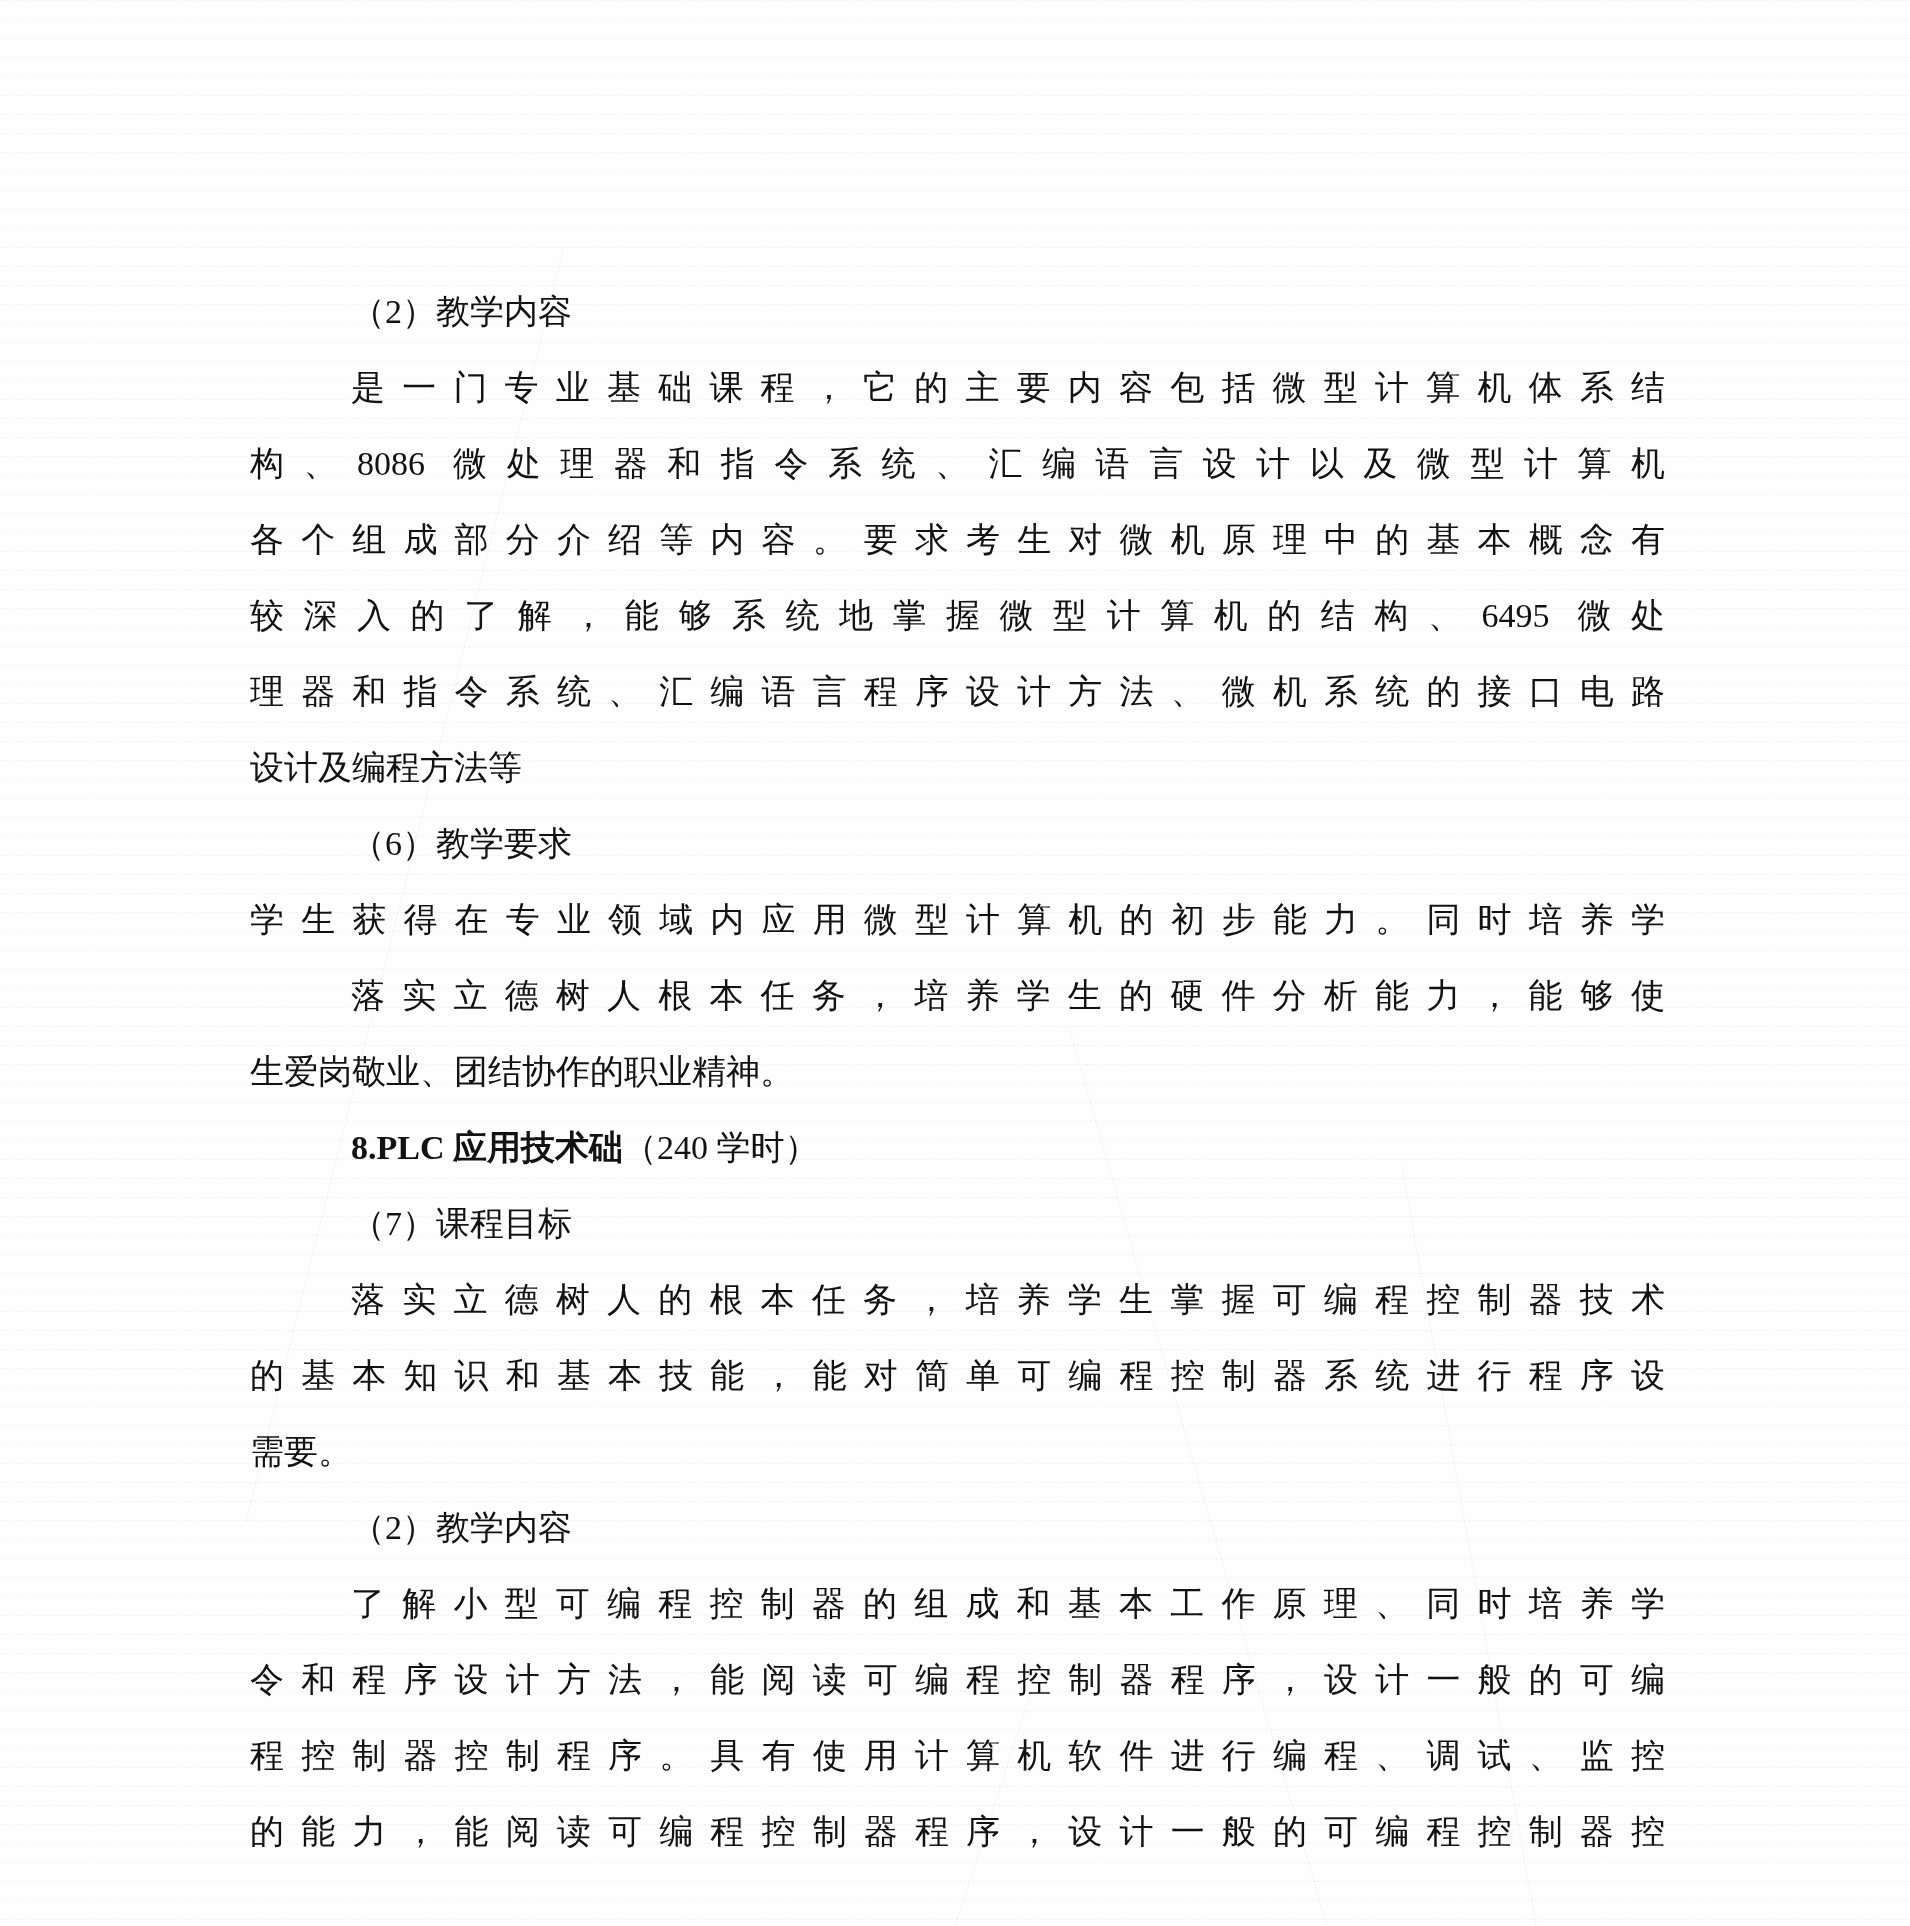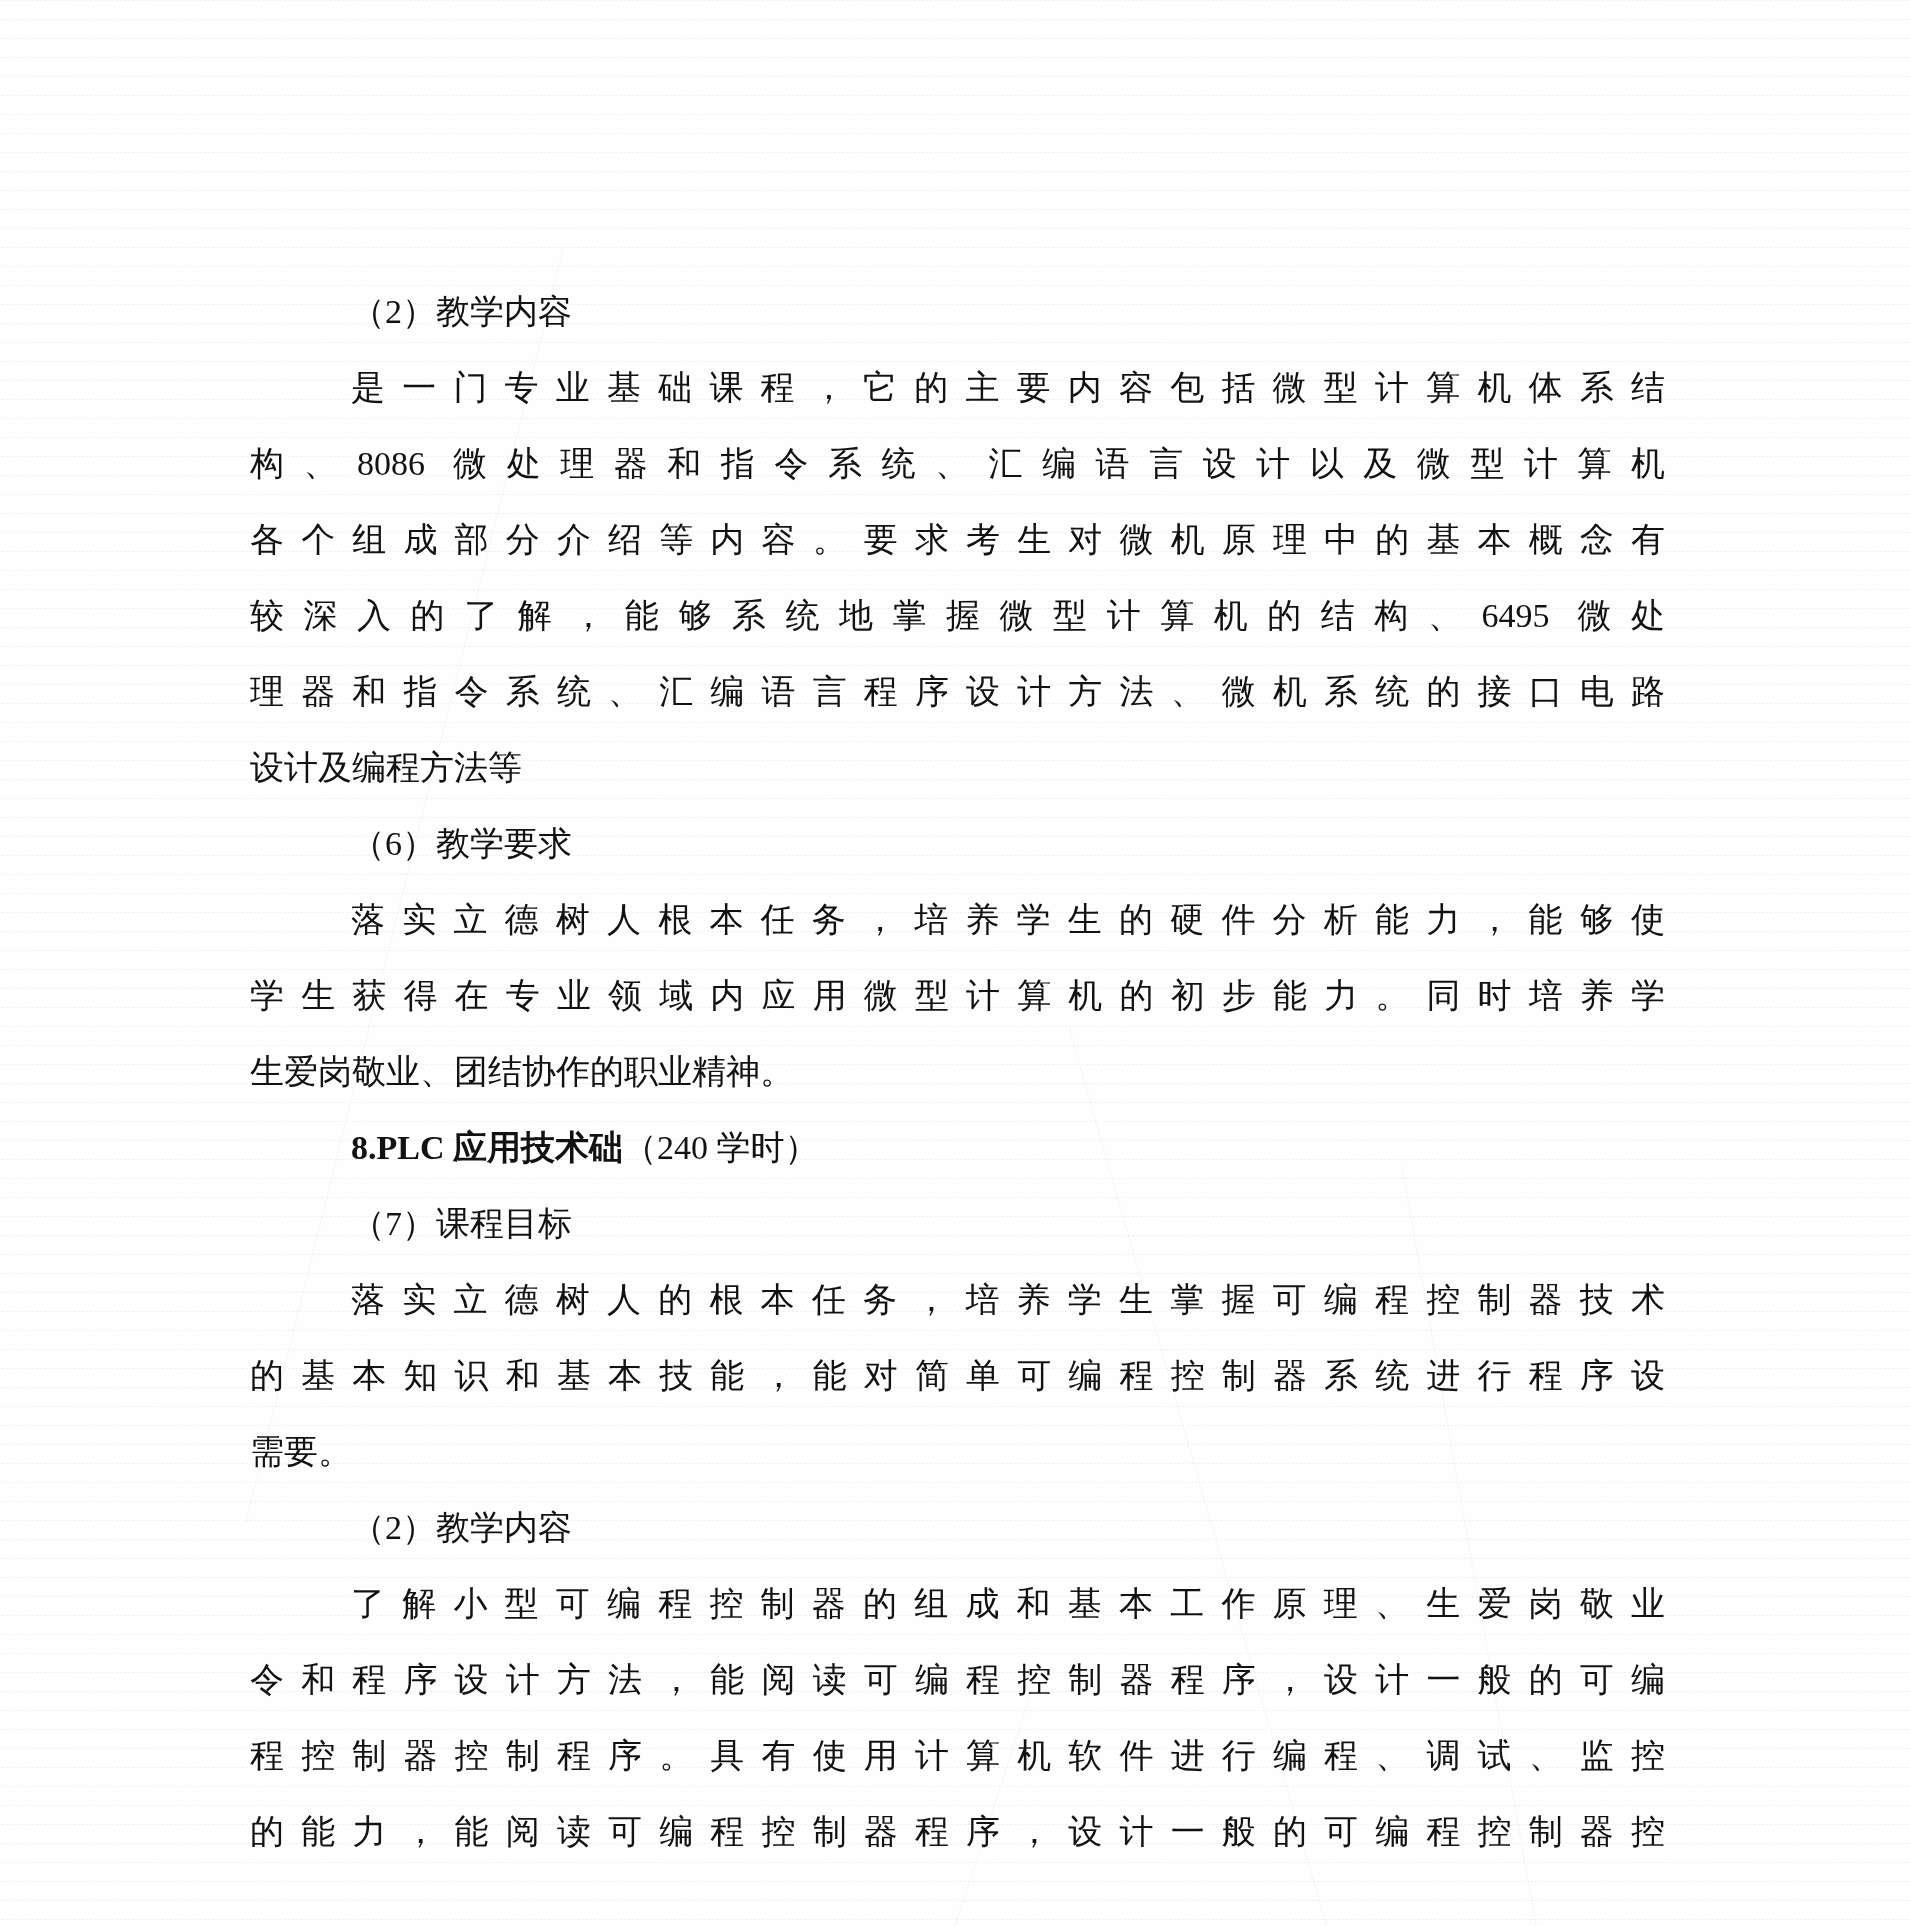--- a/index.html
+++ b/index.html
@@ -85,25 +85,25 @@
   </div>
     <div class="line full">
     <span class="reg-seg">理器和指令系统、汇编语言程序设计方法、微机系统的接口电路</span>
   </div>
     <div class="line">
     <span class="reg-seg">设计及编程方法等</span>
   </div>
     <div class="line indent">
     <span class="reg-seg">（6）教学要求</span>
   </div>
+    <div class="line full">
+    <span class="reg-seg">学生获得在专业领域内应用微型计算机的初步能力。同时培养学</span>
+  </div>
     <div class="line indent full">
     <span class="reg-seg">落实立德树人根本任务，培养学生的硬件分析能力，能够使</span>
-  </div>
-    <div class="line full">
-    <span class="reg-seg">学生获得在专业领域内应用微型计算机的初步能力。同时培养学</span>
   </div>
     <div class="line">
     <span class="reg-seg">生爱岗敬业、团结协作的职业精神。</span>
   </div>
     <div class="line indent heading">
     <span class="bold-seg">8.PLC 应用技术础</span><span class="reg-seg">（240 学时）</span>
   </div>
     <div class="line indent">
     <span class="reg-seg">（7）课程目标</span>
   </div>
@@ -113,21 +113,21 @@
     <div class="line full">
     <span class="reg-seg">的基本知识和基本技能，能对简单可编程控制器系统进行程序设</span>
   </div>
     <div class="line">
     <span class="reg-seg">需要。</span>
   </div>
     <div class="line indent">
     <span class="reg-seg">（2）教学内容</span>
   </div>
     <div class="line indent full">
-    <span class="reg-seg">了解小型可编程控制器的组成和基本工作原理、生爱岗敬业</span>
+    <span class="reg-seg">了解小型可编程控制器的组成和基本工作原理、同时培养学</span>
   </div>
     <div class="line full">
     <span class="reg-seg">令和程序设计方法，能阅读可编程控制器程序，设计一般的可编</span>
   </div>
     <div class="line full">
     <span class="reg-seg">程控制器控制程序。具有使用计算机软件进行编程、调试、监控</span>
   </div>
     <div class="line full">
     <span class="reg-seg">的能力，能阅读可编程控制器程序，设计一般的可编程控制器控</span>
   </div>

